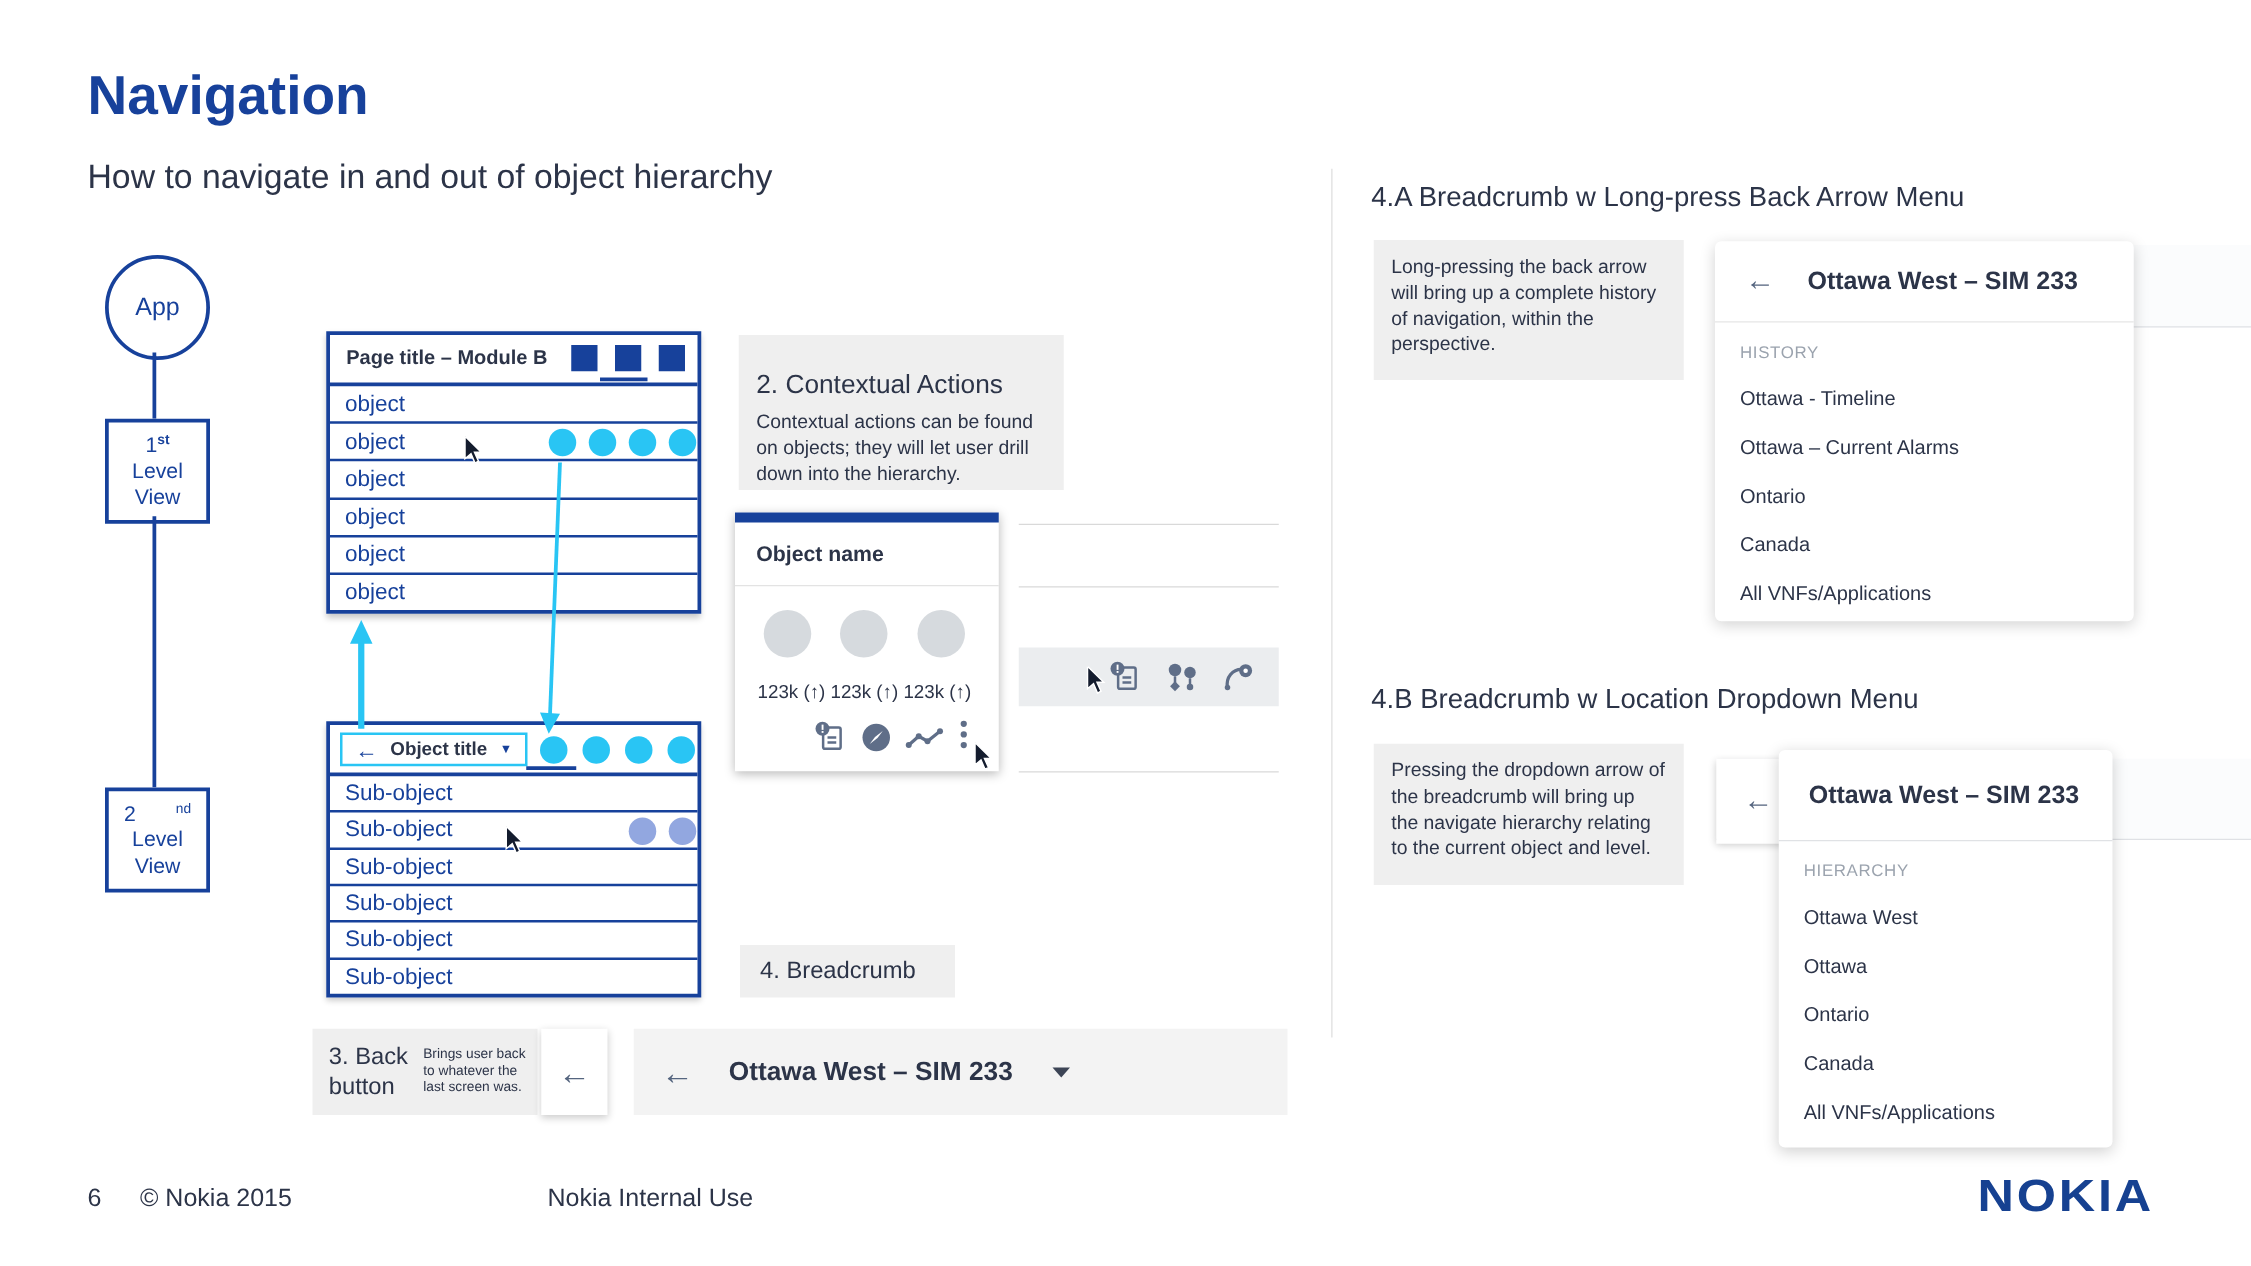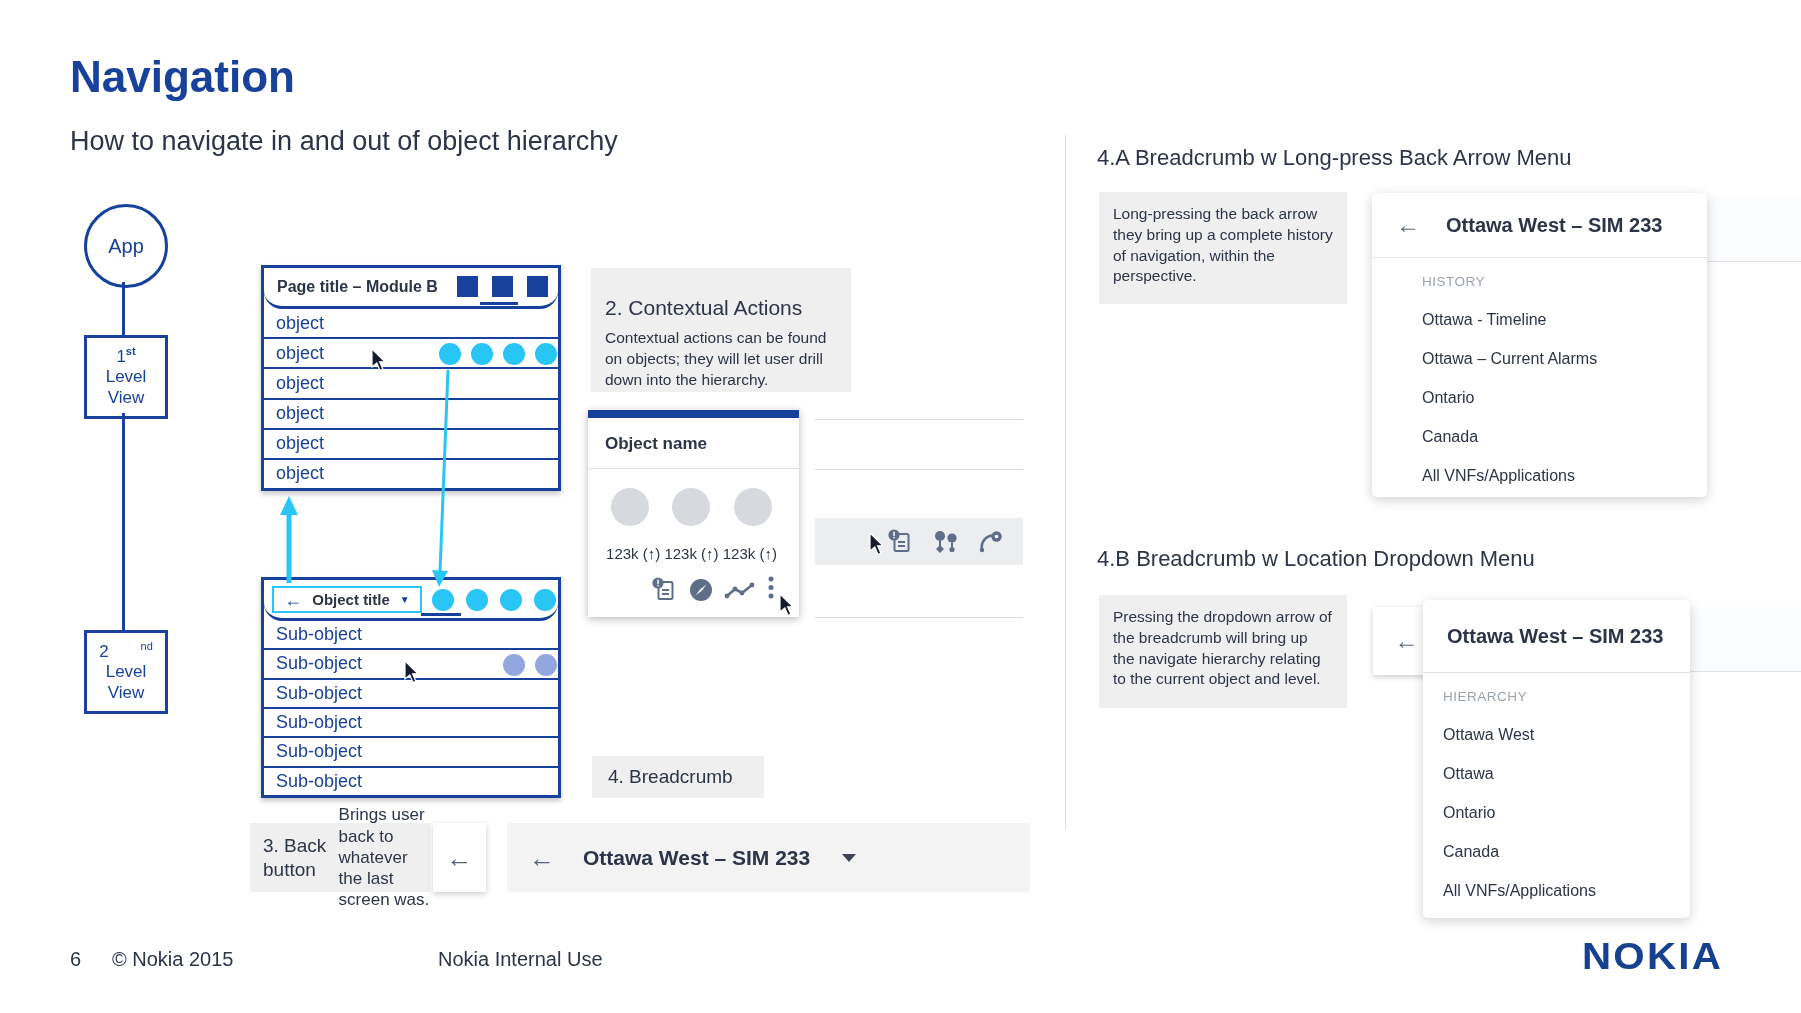--- a/index.html
+++ b/index.html
@@ -14,21 +14,21 @@
   
   .node-circle { width:78px; height:78px; border:3px solid #17419b; border-radius:50%;
     display:flex; align-items:center; justify-content:center; font-size:20px; color:#17419b; background:#fff; }
   .node-box { width:78px; height:78px; border:3px solid #17419b; background:#fff;
     display:flex; flex-direction:column; align-items:center; justify-content:center;
     font-size:17px; line-height:1.22; color:#17419b; text-align:center; font-weight:500;}
   .conn { width:3px; background:#17419b; }
 
   
   .mock-table { position:absolute; background:#fff; border:3px solid #17419b; box-shadow:0 3px 5px rgba(0,0,0,.22); box-sizing:border-box; }
-  .thead { position:relative; height:38px; border-bottom:3px solid #17419b; display:flex; align-items:center;border-radius:18px; }
+  .thead { position:relative; height:38px; border-bottom:3px solid #17419b; display:flex; align-items:center; }
   .thead-title { font-size:16px; font-weight:700; color:#2c3448; padding-left:13px; }
   .trows { position:absolute; left:0; right:0; top:41px; bottom:0; display:flex; flex-direction:column; }
   .trow { flex:1; display:flex; align-items:center; padding-left:12px; font-size:18px; color:#17419b; position:relative; }
   .trow + .trow { border-top:2px solid #17419b; }
   .sq { width:21px; height:21px; background:#17419b; }
   .dot { position:absolute; border-radius:50%; }
   .dot-cyan { width:22px; height:22px; background:#29c5f4; }
   .dot-peri { width:22px; height:22px; background:#92a7e0; }
   .tab-underline { position:absolute; height:3px; background:#17419b; }
   .objtitle-box { position:absolute; left:8px; top:6px; width:150px; height:27px; border:2px solid #29c5f4;
@@ -254,44 +254,44 @@
     </span>
   </div>
   <div class="faint-line" style="left:815px; top:617px; width:208px;"></div>
 
   <div class="abs graybox" style="left:592px; top:756px; width:172px; height:42px; display:flex; align-items:center;">
     <span style="font-size:19px; color:#2c3448; margin-left:16px;">4. Breadcrumb</span>
   </div>
 
   <div class="abs graybox" style="left:250px; top:823px; width:180px; height:69px; display:flex; align-items:center;">
     <div style="width:72px; margin-left:13px; font-size:19px; color:#2c3448; line-height:1.25;">3. Back button</div>
-    <div style="width:92px; margin-left:4px; font-size:17px; color:#2c3448; line-height:1.25;">Brings user back to whatever the last screen was.</div>
+    <div style="width:92px; margin-left:4px; font-size:11px; color:#2c3448; line-height:1.25;">Brings user back to whatever the last screen was.</div>
   </div>
   <div class="back-box" style="left:433px; top:823px; width:53px; height:69px;">
     <span class="crumb-arrow">←</span>
   </div>
   <div class="crumb-bar" style="left:507px; top:823px; width:523px; height:69px; background:#f3f3f3;">
     <span class="crumb-arrow" style="margin-left:22px;">←</span>
     <span class="crumb-label" style="margin-left:28px;">Ottawa West – SIM 233</span>
     <span class="caret-down" style="margin-left:32px;"></span>
   </div>
 
   <div class="vdivider" style="left:1065px; top:135px; height:695px;"></div>
 
   <div class="abs section-heading" style="left:1097px; top:145px;">4.A Breadcrumb w Long-press Back Arrow Menu</div>
   <div class="abs graybox" style="left:1099px; top:192px; width:248px; height:112px; box-sizing:border-box; padding:12px 14px;">
-    <div class="note-body">Long-pressing the back arrow they bring up a complete history of navigation, within the perspective.</div>
+    <div class="note-body">Long-pressing the back arrow will bring up a complete history of navigation, within the perspective.</div>
   </div>
   <div class="menu-bar" style="left:1372px; top:196px; width:429px; height:66px;"></div>
   <div class="menu-card" style="left:1372px; top:193px; width:335px; height:304px;">
     <div class="menu-head" style="height:64px; padding-left:24px;">
       <span class="crumb-arrow" style="font-size:24px;">←</span>
       <span class="menu-title" style="margin-left:26px;">Ottawa West – SIM 233</span>
     </div>
-    <div style="padding:16px 0 0 20px;margin-left:30px;">
+    <div style="padding:16px 0 0 20px;">
       <div class="menu-section-label" style="height:20px;">HISTORY</div>
       <div style="margin-top:6px;">
         <div class="menu-item">
             <span>Ottawa - Timeline</span>
           </div>
         <div class="menu-item">
             <span>Ottawa – Current Alarms</span>
           </div>
         <div class="menu-item">
             <span>Ontario</span>

